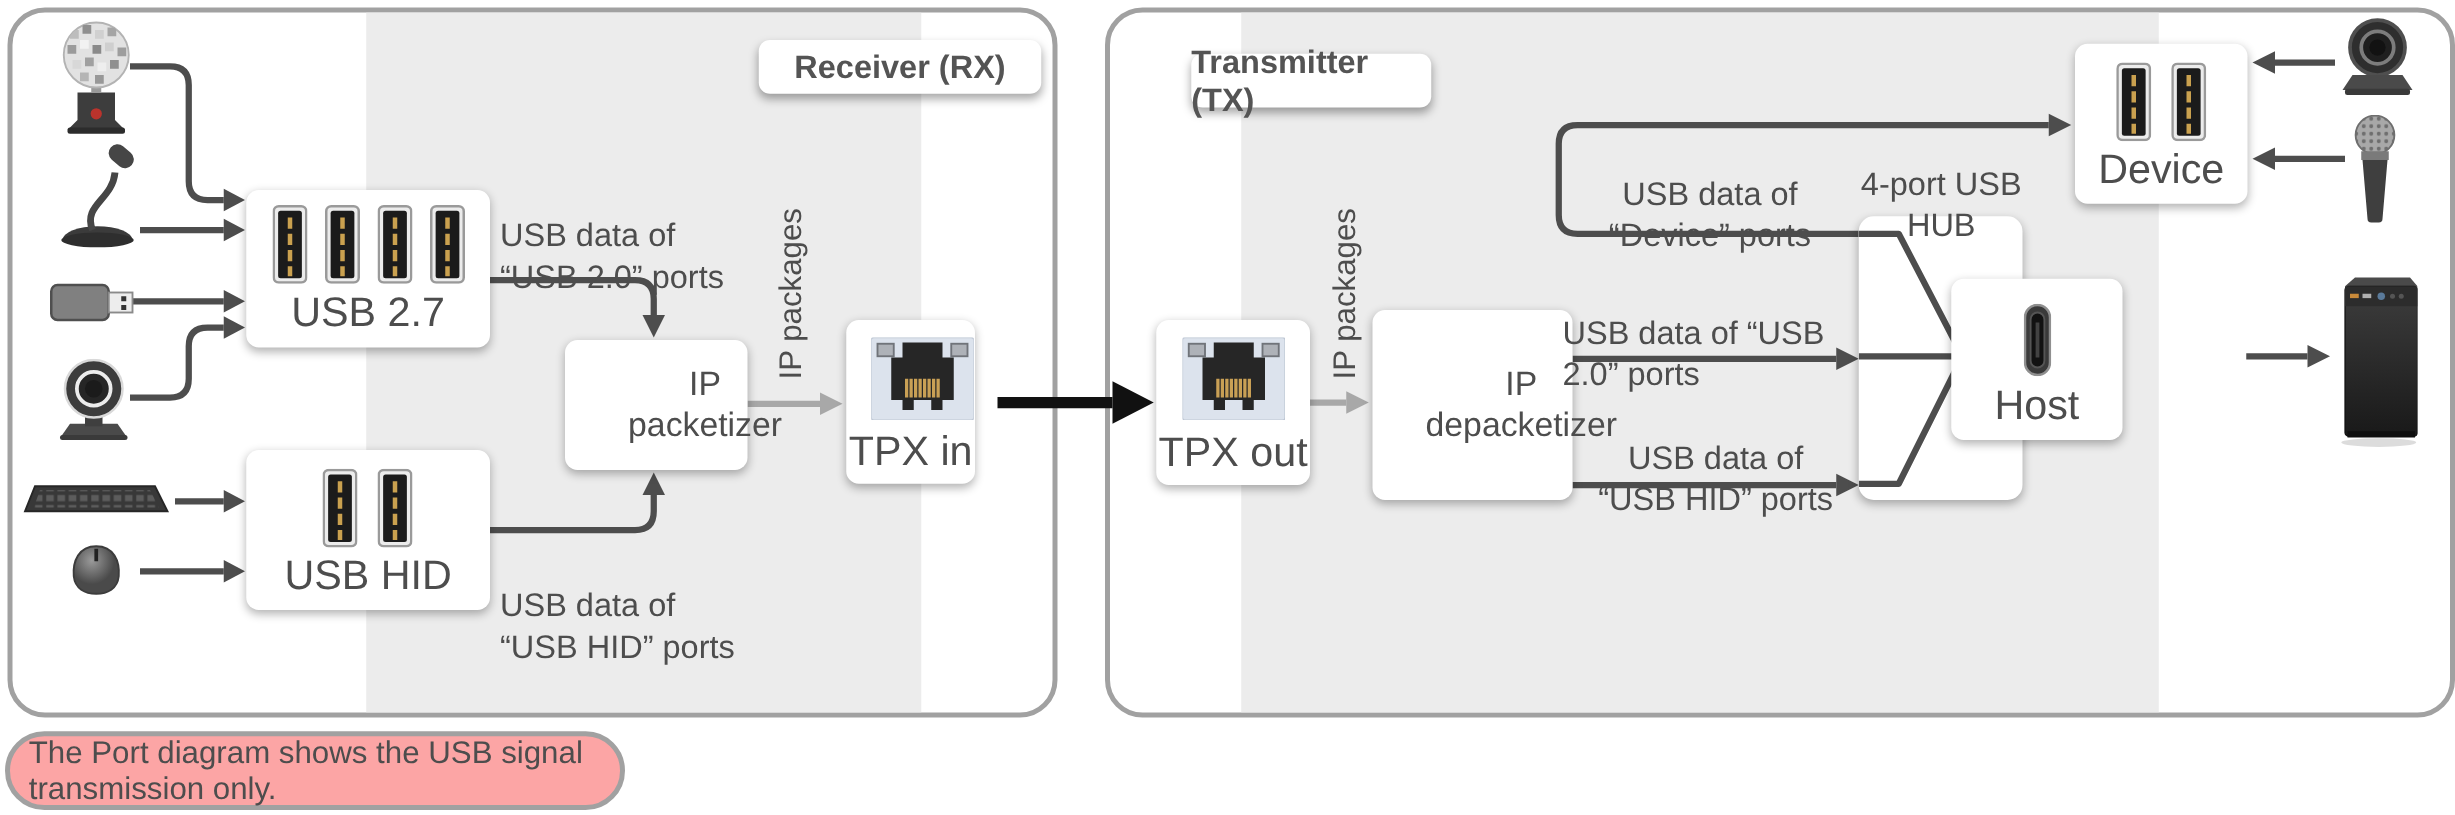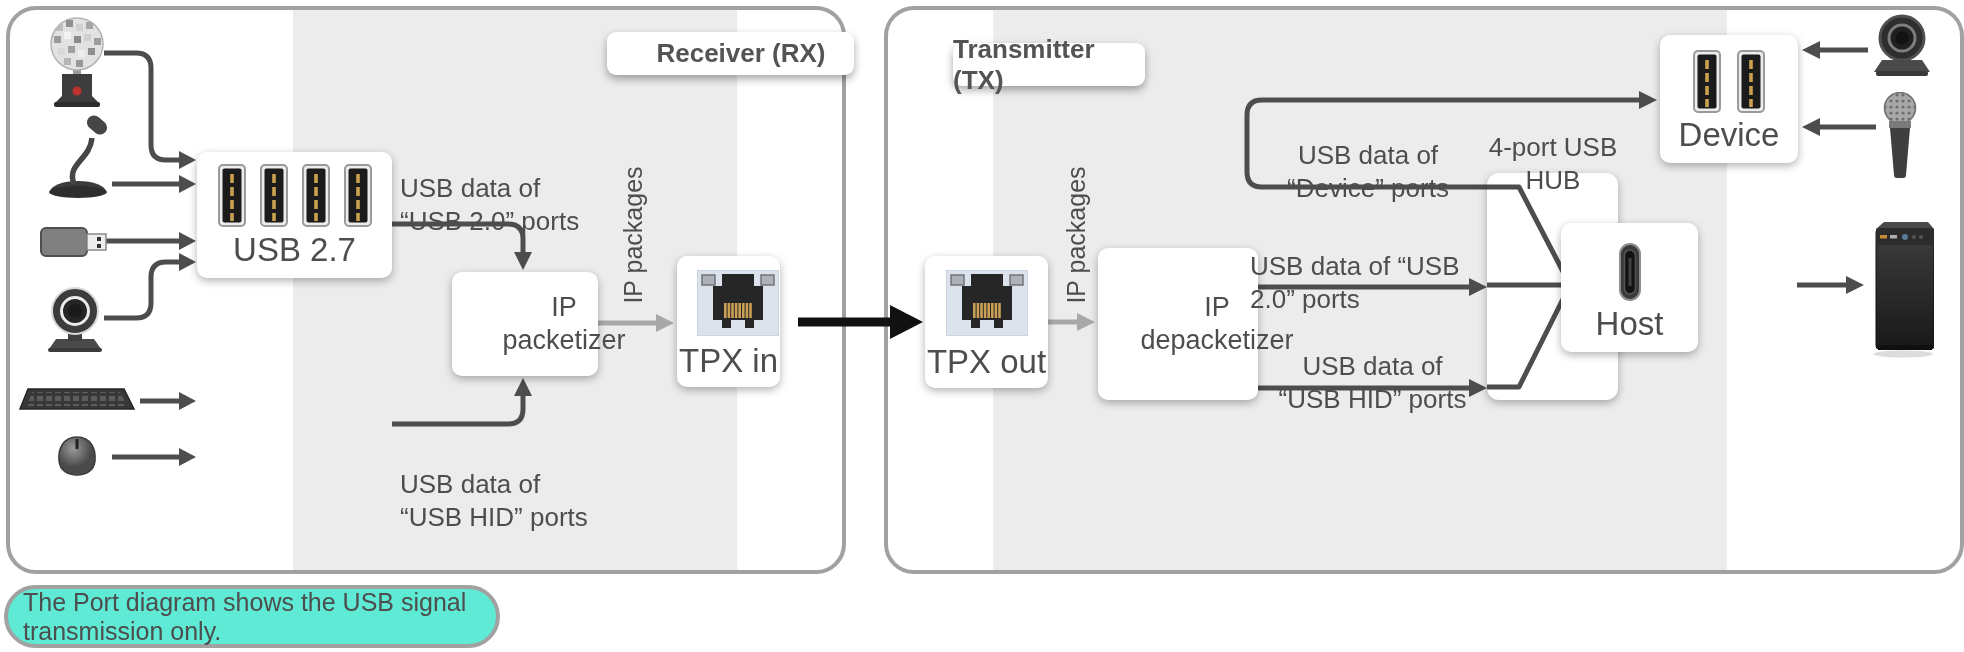--- a/index.html
+++ b/index.html
@@ -16,21 +16,21 @@
   .node .center2{position:absolute;left:0;top:0;width:100%;height:100%;display:flex;
         flex-direction:column;align-items:center;justify-content:center;
         font-size:27px;line-height:33px;padding-left:39px;}
   .badge{position:absolute;background:#fff;border-radius:9px;z-index:4;
         box-shadow:0 4px 8px rgba(0,0,0,.35);display:flex;align-items:center;justify-content:center;
         font-size:26px;font-weight:bold;color:#545454;}
   .flabel{position:absolute;z-index:4;font-size:26px;line-height:33px;color:#4d4d4d;margin-top:31px;}
   .vlabel{position:absolute;z-index:4;width:160px;height:34px;font-size:25px;line-height:34px;
         text-align:center;transform:rotate(-90deg);color:#4d4d4d;}
   .icon{position:absolute;z-index:3;}
-  #caption{position:absolute;left:4px;top:585px;width:496px;height:63px;background:#5eead4;
+  #caption{position:absolute;left:4px;top:585px;width:496px;height:63px;background:#fca5a5;
         border:4px solid #a1a1a1;border-radius:34px;display:flex;align-items:center;
         font-size:25px;color:#4d4d4d;padding-left:15px;box-sizing:border-box;z-index:4;}
 </style>
 </head>
 <body>
 
 <div id="canvas">
 
   <div class="panel" style="left:6px;width:832px;">
     <div class="band" style="left:283px;width:444px;"></div>
@@ -79,21 +79,21 @@
       <path d="M1048,322 H1077"></path>
     </g>
     <g fill="#a8a8a8" stroke="none">
       <polygon points="656,314 656,332 674,323"></polygon>
       <polygon points="1077,313 1077,331 1095,322"></polygon>
     </g>
     <path d="M798,322 H890" stroke="#111" stroke-width="9" fill="none"></path>
     <polygon points="890,305 890,339 923,322" fill="#111"></polygon>
   </svg>
 
-  <div class="badge" style="left:607px;top:32px;width:226px;height:43px;padding-left:21px;">
+  <div class="badge" style="left:607px;top:32px;width:226px;height:43px;">
     <span>Receiver (RX)</span>
   </div>
   <div class="badge" style="left:953px;top:32px;width:192px;height:43px;margin-top:11px;">
     <span>Transmitter (TX)</span>
   </div>
 
   <div class="node" style="left:197px;top:152px;width:195px;height:126px;">
     <svg class="usb-a" style="position:absolute;left:21px;top:12px;" width="28" height="63">
         <rect x="1" y="1" width="26" height="61" rx="4" fill="#ececec" stroke="#9a9a9a" stroke-width="2"></rect>
         <rect x="4.5" y="4.5" width="19" height="54" rx="2" fill="#1b1b1b"></rect>
@@ -130,20 +130,43 @@
         <g fill="#caa14f">
           <rect x="12.2" y="10" width="3.6" height="9"></rect>
           <rect x="12.2" y="23" width="3.6" height="9"></rect>
           <rect x="12.2" y="36" width="3.6" height="9"></rect>
           <rect x="12.2" y="49" width="3.6" height="8"></rect>
         </g>
       </svg>
     <div class="nlabel">USB 2.7</div>
   </div>
 
+  <div class="node" style="left:197px;top:360px;width:195px;height:128px;">
+    <svg style="position:absolute;left:61px;top:15px;" width="28" height="63">
+        <rect x="1" y="1" width="26" height="61" rx="4" fill="#ececec" stroke="#9a9a9a" stroke-width="2"></rect>
+        <rect x="4.5" y="4.5" width="19" height="54" rx="2" fill="#1b1b1b"></rect>
+        <g fill="#caa14f">
+          <rect x="12.2" y="10" width="3.6" height="9"></rect>
+          <rect x="12.2" y="23" width="3.6" height="9"></rect>
+          <rect x="12.2" y="36" width="3.6" height="9"></rect>
+          <rect x="12.2" y="49" width="3.6" height="8"></rect>
+        </g>
+      </svg>
+    <svg style="position:absolute;left:105px;top:15px;" width="28" height="63">
+        <rect x="1" y="1" width="26" height="61" rx="4" fill="#ececec" stroke="#9a9a9a" stroke-width="2"></rect>
+        <rect x="4.5" y="4.5" width="19" height="54" rx="2" fill="#1b1b1b"></rect>
+        <g fill="#caa14f">
+          <rect x="12.2" y="10" width="3.6" height="9"></rect>
+          <rect x="12.2" y="23" width="3.6" height="9"></rect>
+          <rect x="12.2" y="36" width="3.6" height="9"></rect>
+          <rect x="12.2" y="49" width="3.6" height="8"></rect>
+        </g>
+      </svg>
+    <div class="nlabel">USB HID</div>
+  </div>
 
   <div class="node" style="left:452px;top:272px;width:146px;height:104px;">
     <div class="center2">
       <span>IP</span>
       <span>packetizer</span>
     </div>
   </div>
 
   <div class="node" style="left:677px;top:256px;width:103px;height:131px;">
     <svg style="position:absolute;left:20px;top:14px;" width="82" height="66">

